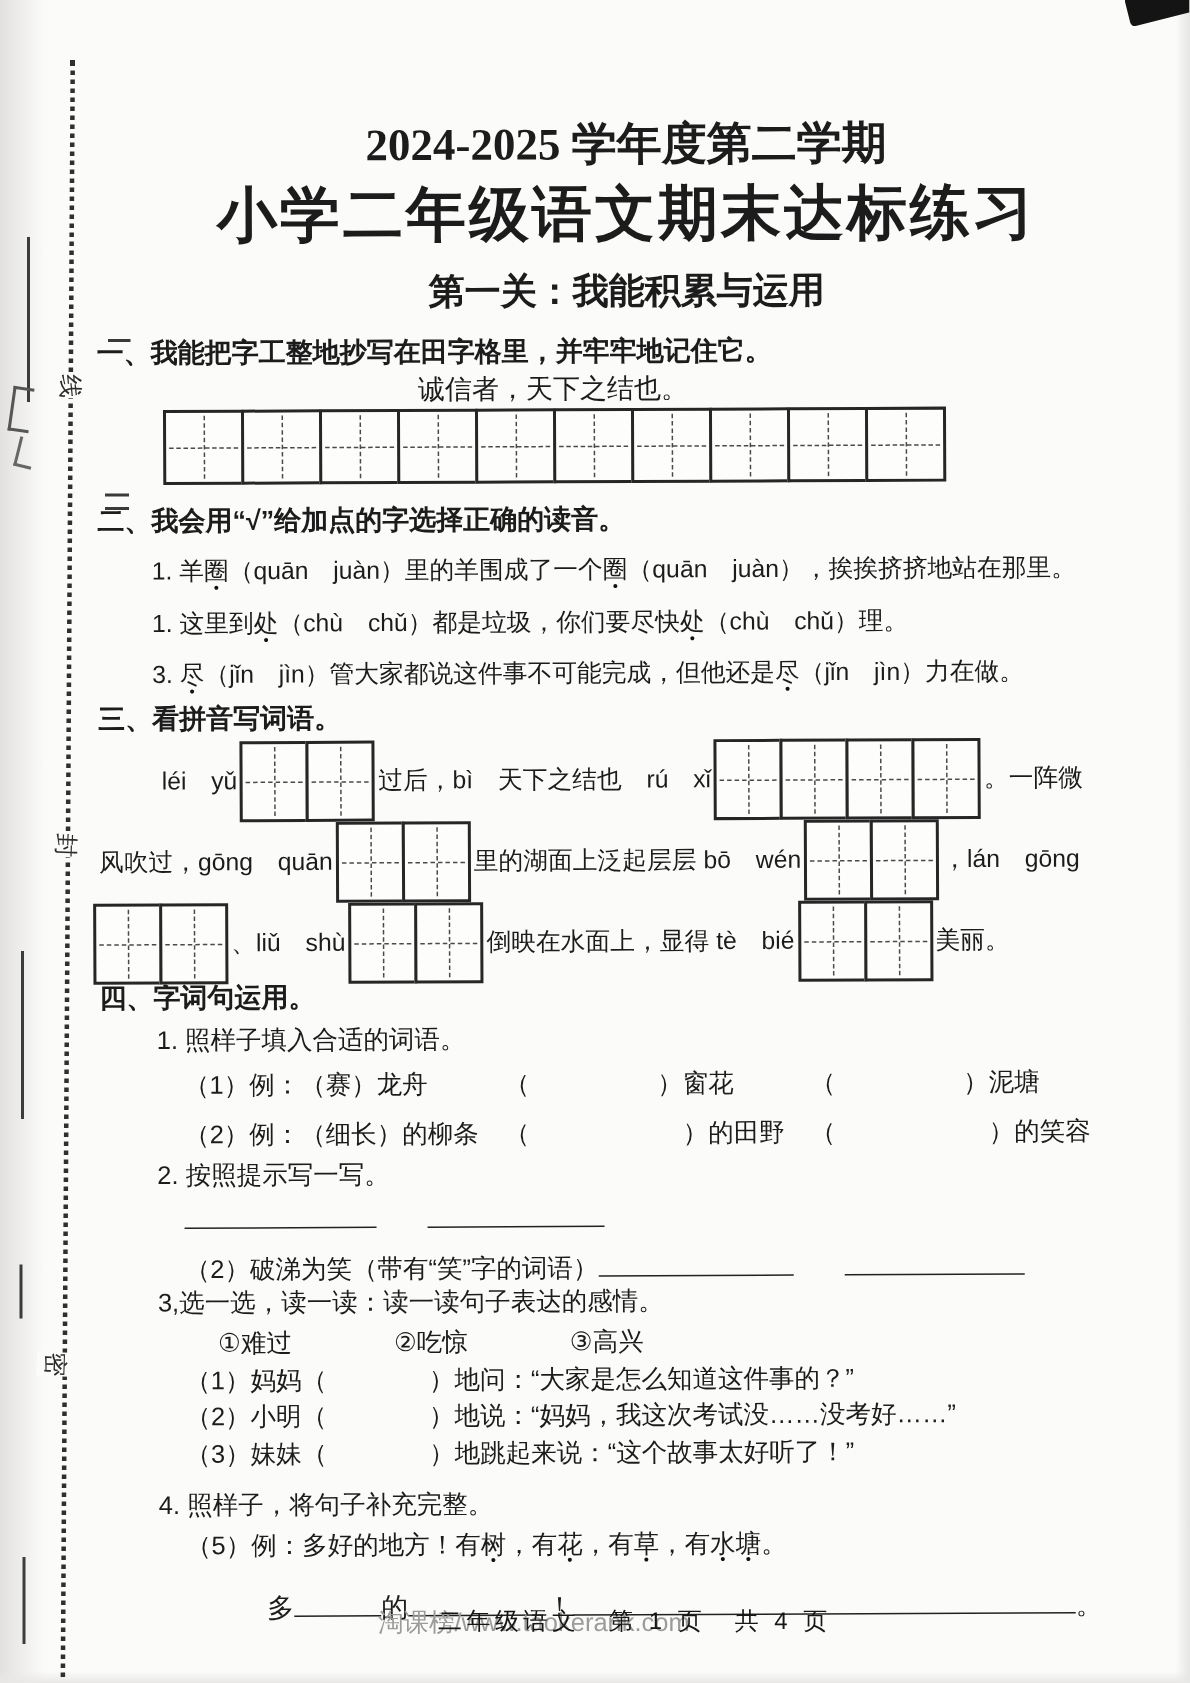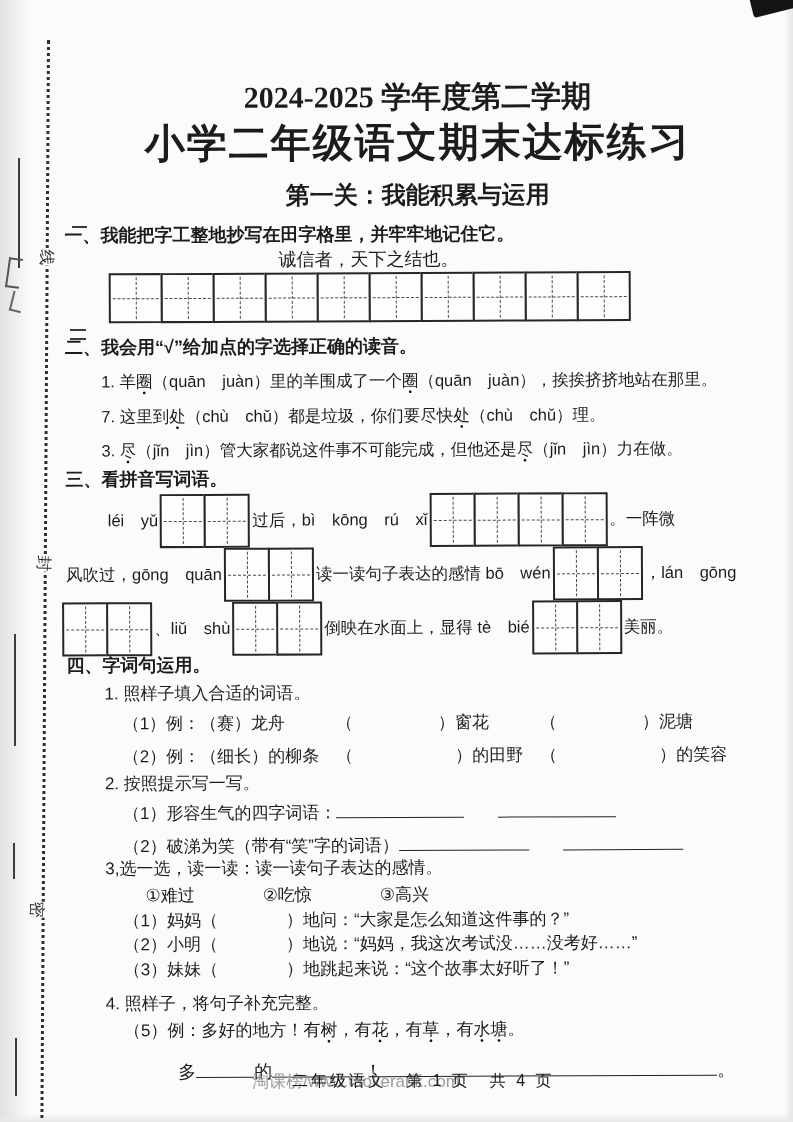--- a/index.html
+++ b/index.html
@@ -111,46 +111,46 @@
           <span class="tzg"></span>
           <span class="tzg"></span>
           <span class="tzg"></span>
           <span class="tzg"></span>
           <span class="tzg"></span>
         </span>
       </div>
 
     <div class="sec-h">二、我会用“√”给加点的字选择正确的读音。</div>
     <div class="s2-item"><span>1. 羊</span><span class="dd">圈</span><span>（quān　juàn）里的羊围成了一个</span><span class="dd">圈</span><span>（quān　juàn），挨挨挤挤地站在那里。</span></div>
-    <div class="s2-item m2"><span>7. 这里到</span><span class="dd">处</span><span>（chù　chǔ）都是垃圾，你们要尽快</span><span class="dd">处</span><span>（chù　chǔ）理。</span></div>
+    <div class="s2-item m2"><span>1. 这里到</span><span class="dd">处</span><span>（chù　chǔ）都是垃圾，你们要尽快</span><span class="dd">处</span><span>（chù　chǔ）理。</span></div>
     <div class="s2-item"><span>3. </span><span class="dd">尽</span><span>（jǐn　jìn）管大家都说这件事不可能完成，但他还是</span><span class="dd">尽</span><span>（jǐn　jìn）力在做。</span></div>
 
     <div class="sec-h" style="margin-top:4px;">三、看拼音写词语。</div>
     <div class="s3-line s3-a">
         <span>léi　yǔ</span>
         <span class="tzg-row">
           <span class="tzg"></span>
           <span class="tzg"></span>
         </span>
-        <span>过后，bì　kōng　rú　xǐ</span>
+        <span>过后，bì　天下之结也　rú　xǐ</span>
         <span class="tzg-row">
           <span class="tzg"></span>
           <span class="tzg"></span>
           <span class="tzg"></span>
           <span class="tzg"></span>
         </span>
         <span>。一阵微</span>
       </div>
     <div class="s3-line" style="margin-top:-2px;">
         <span>风吹过，gōng　quān</span>
         <span class="tzg-row">
           <span class="tzg"></span>
           <span class="tzg"></span>
         </span>
-        <span>读一读句子表达的感情 bō　wén</span>
+        <span>里的湖面上泛起层层 bō　wén</span>
         <span class="tzg-row">
           <span class="tzg"></span>
           <span class="tzg"></span>
         </span>
         <span>，lán　gōng</span>
       </div>
     <div class="s3-line s3-c" style="margin-top:-2px;">
         <span class="tzg-row">
           <span class="tzg"></span>
           <span class="tzg"></span>
@@ -167,21 +167,21 @@
         </span>
         <span>美丽。</span>
       </div>
 
     <div class="sec-h sec4h">四、字词句运用。</div>
     <div class="q-label">1. 照样子填入合适的词语。</div>
     <div class="q-sub">（1）例：（赛）龙舟　　　（　　　　　）窗花　　　（　　　　　）泥塘</div>
     <div class="q-sub" style="margin-top:8px;">（2）例：（细长）的柳条　（　　　　　　）的田野　（　　　　　　）的笑容</div>
 
     <div class="q-label" style="margin-top:2px;">2. 按照提示写一写。</div>
-    <div class="q-sub" style="margin-top:4px;"><span>（1）形容生气的四字词语：</span><span class="blank" style="width: 128px;"></span><span>　　</span><span class="blank" style="width: 118px;"></span></div>
+    <div class="q-sub" style="margin-top:4px;"><span class="blank" style="width: 128px;"></span><span>　　</span><span class="blank" style="width: 118px;"></span></div>
     <div class="q-sub"><span>（2）破涕为笑（带有“笑”字的词语）</span><span class="blank" style="width: 130px;"></span><span>　　</span><span class="blank" style="width: 120px;"></span></div>
 
     <div class="q-label" style="margin-top:-2px;">3,选一选，读一读：读一读句子表达的感情。</div>
     <div class="q-opts">①难过　　　　②吃惊　　　　③高兴</div>
     <div class="q-sub" style="margin-top:0;">（1）妈妈（　　　　）地问：“大家是怎么知道这件事的？”</div>
     <div class="q-sub" style="margin-top:0;">（2）小明（　　　　）地说：“妈妈，我这次考试没……没考好……”</div>
     <div class="q-sub" style="margin-top:0;">（3）妹妹（　　　　）地跳起来说：“这个故事太好听了！”</div>
 
     <div class="q-label" style="margin-top:10px;">4. 照样子，将句子补充完整。</div>
     <div class="q-sub" style="margin-top:2px;"><span>（5）例：多好的地方！有</span><span class="dd">树</span><span>，有</span><span class="dd">花</span><span>，有</span><span class="dd">草</span><span>，有</span><span class="dd">水</span><span class="dd">塘</span><span>。</span></div>

